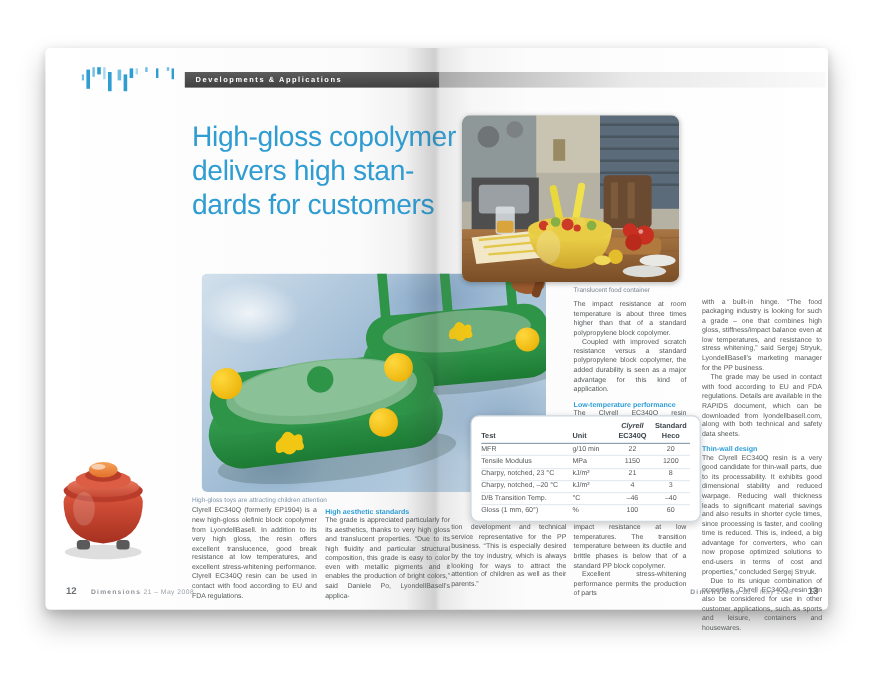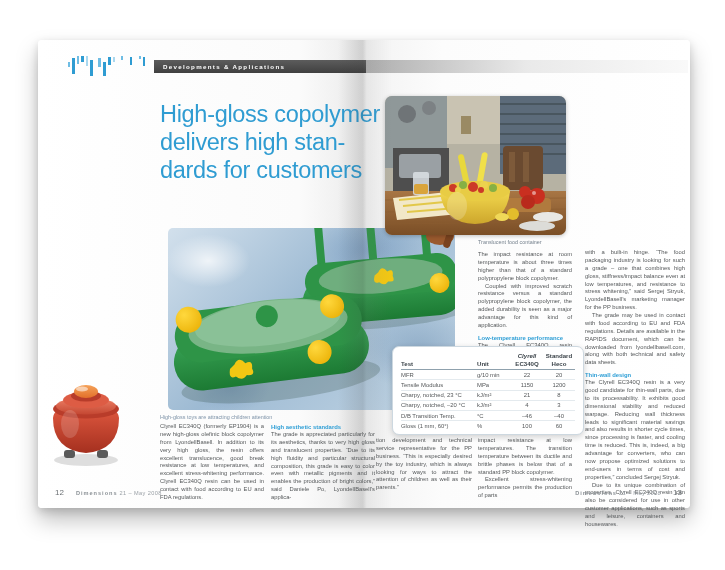--- a/index.html
+++ b/index.html
@@ -52,21 +52,21 @@
   .thead{display:flex;align-items:flex-end;border-bottom:1px solid #8fa1ad;padding-bottom:2px;
          font-size:6.1px;font-weight:bold;color:#3c444a;}
   .thead .hc{line-height:1.25;}
   .stack{display:flex;flex-direction:column;align-items:center;}
   .stack i{font-style:italic;}
   .c-test{width:76px;} .c-unit{width:34px;} .c-val{width:32px;text-align:center;}
   .trow{display:flex;align-items:center;border-bottom:1px solid #e4eaee;padding:1.6px 0;
         font-size:5.9px;color:#55585a;}
   .tbody .trow:last-child{border-bottom:none;}
   .footer{position:absolute;top:448px;font-size:5.6px;color:#9aa0a6;letter-spacing:0.4px;z-index:6;}
-  .footer .pn{font-size:8px;color:#6b7074;font-weight:normal;letter-spacing:0;}
+  .footer .pn{font-size:8px;color:#6b7074;font-weight:bold;letter-spacing:0;}
   .footer .brand{font-weight:bold;color:#8b9196;letter-spacing:1px;margin-left:10px;}
   .fr{right:8px;text-align:right;}
   .fr .brand{margin-left:0;}
   .fr .pn{margin-left:10px;}
   .fl{left:17px;}
 </style>
 </head>
 <body>
 
 <div class="canvas">

